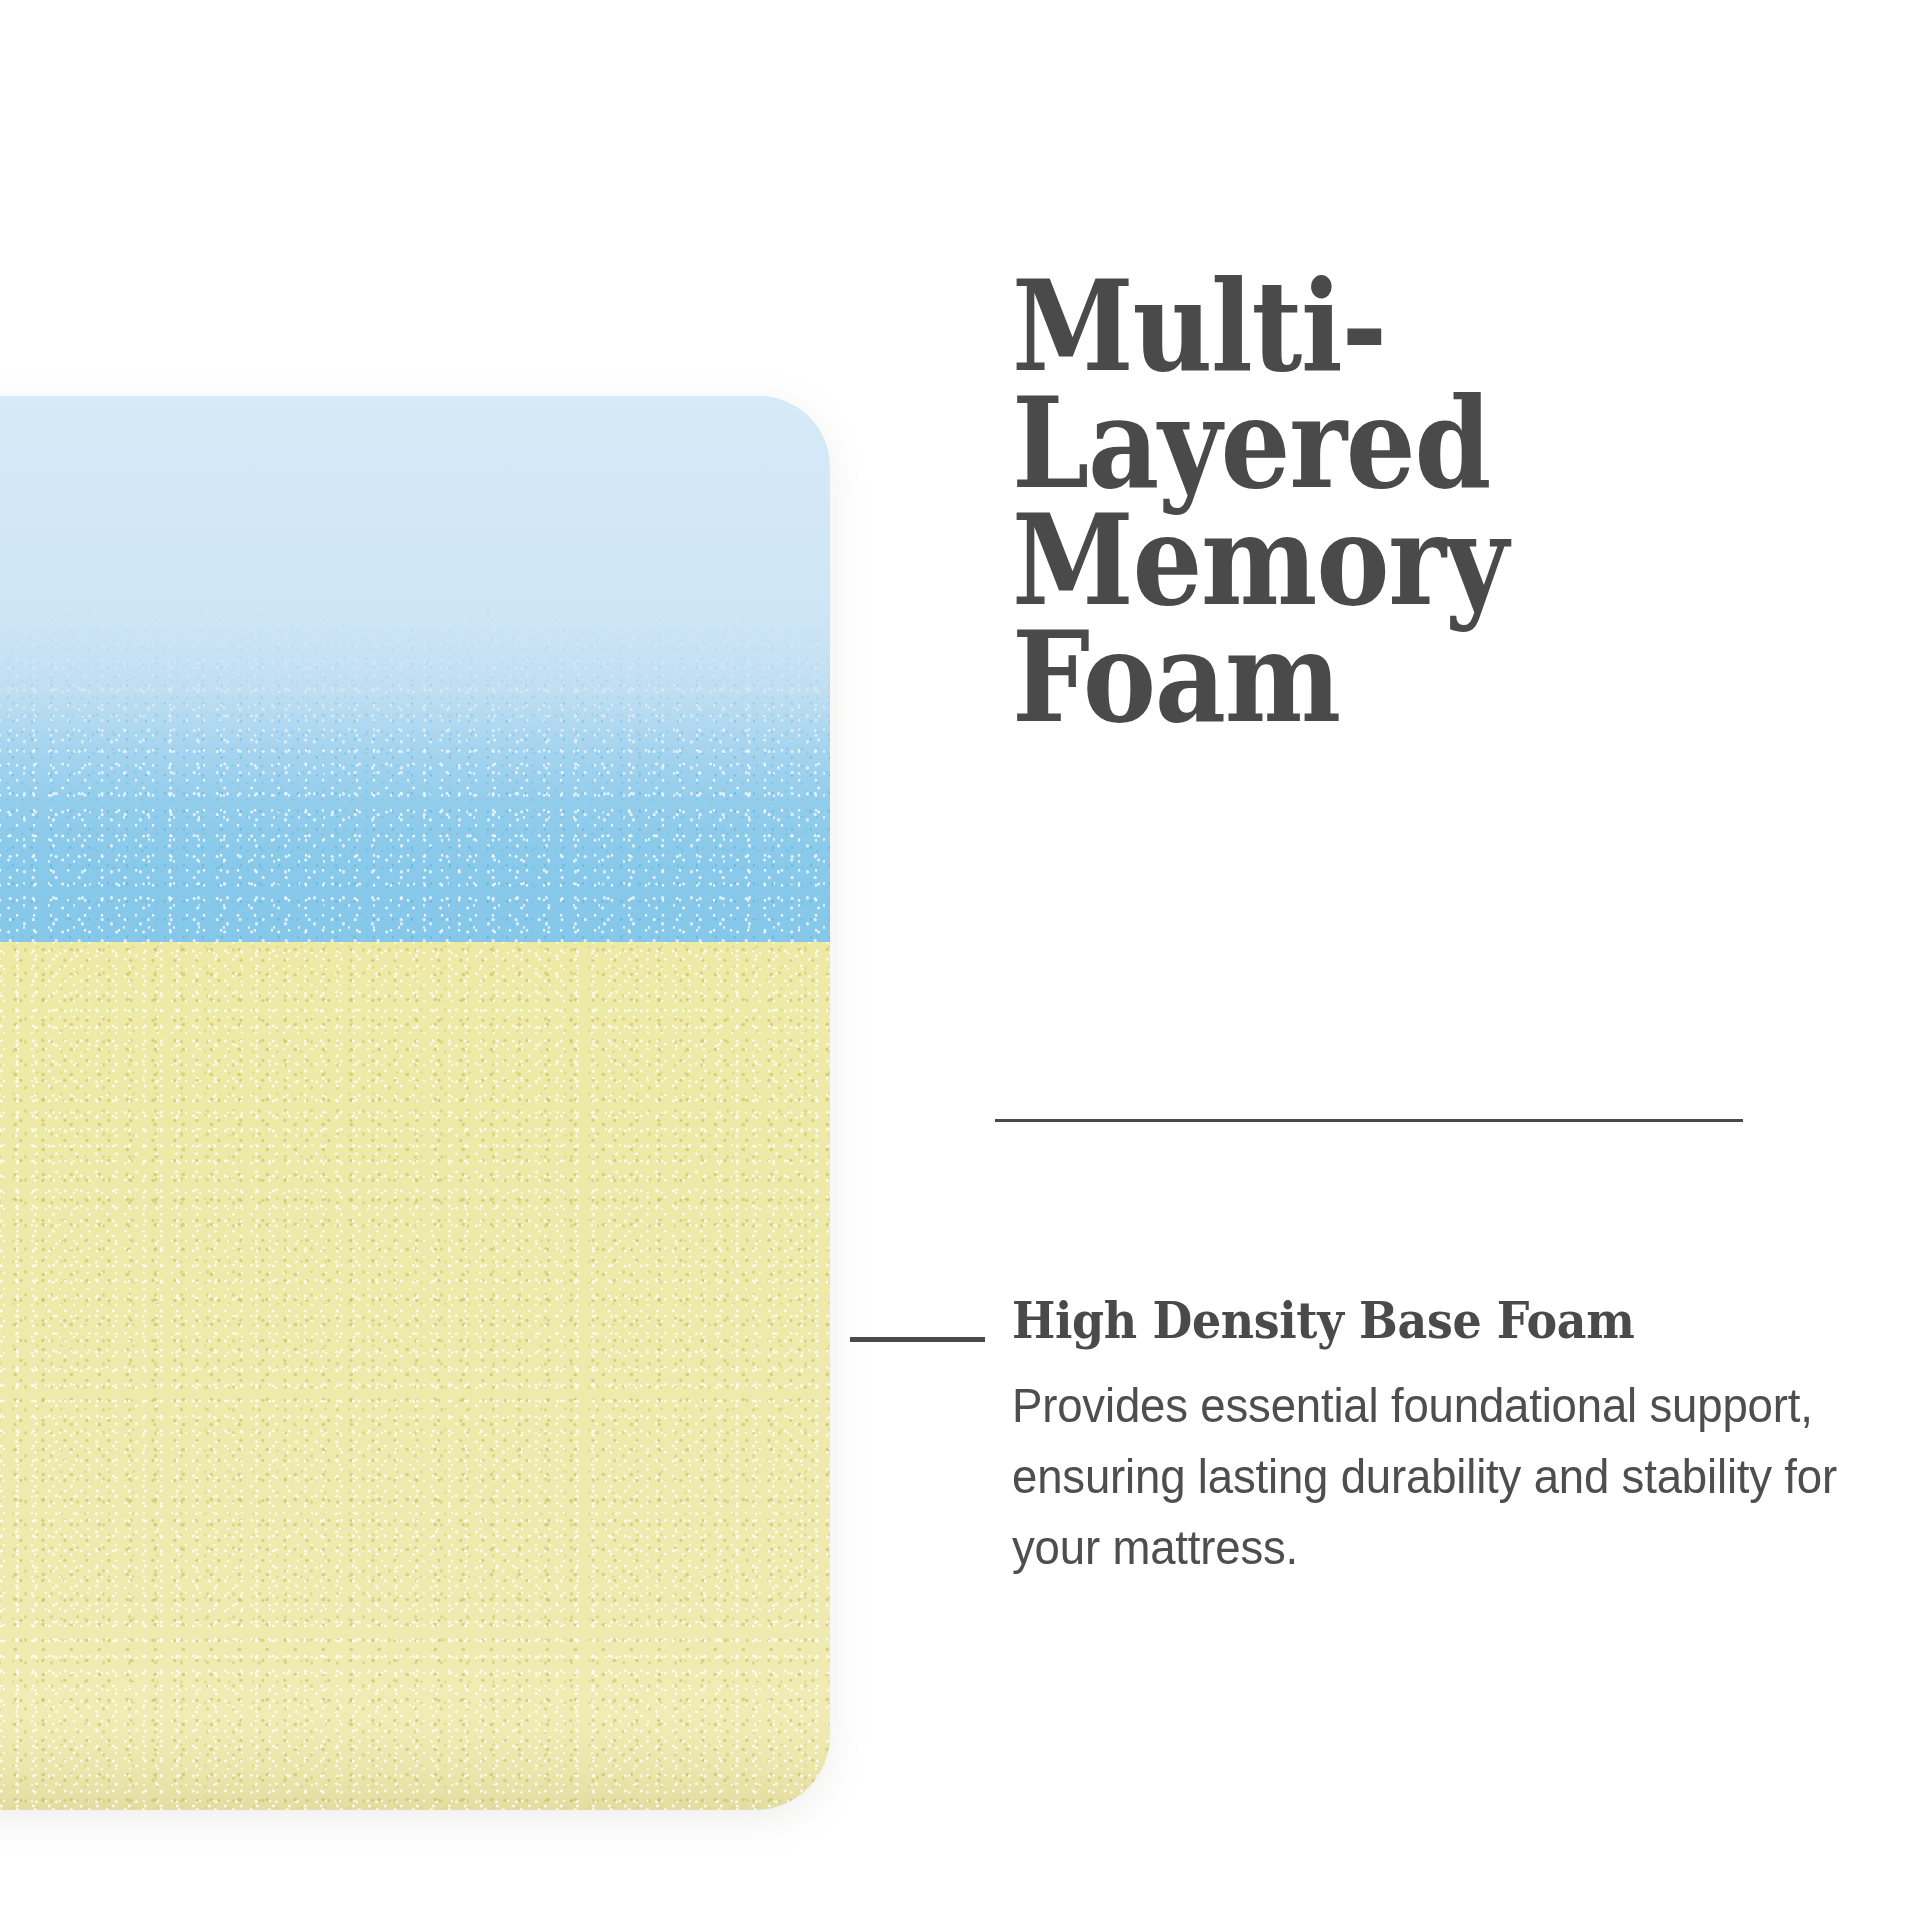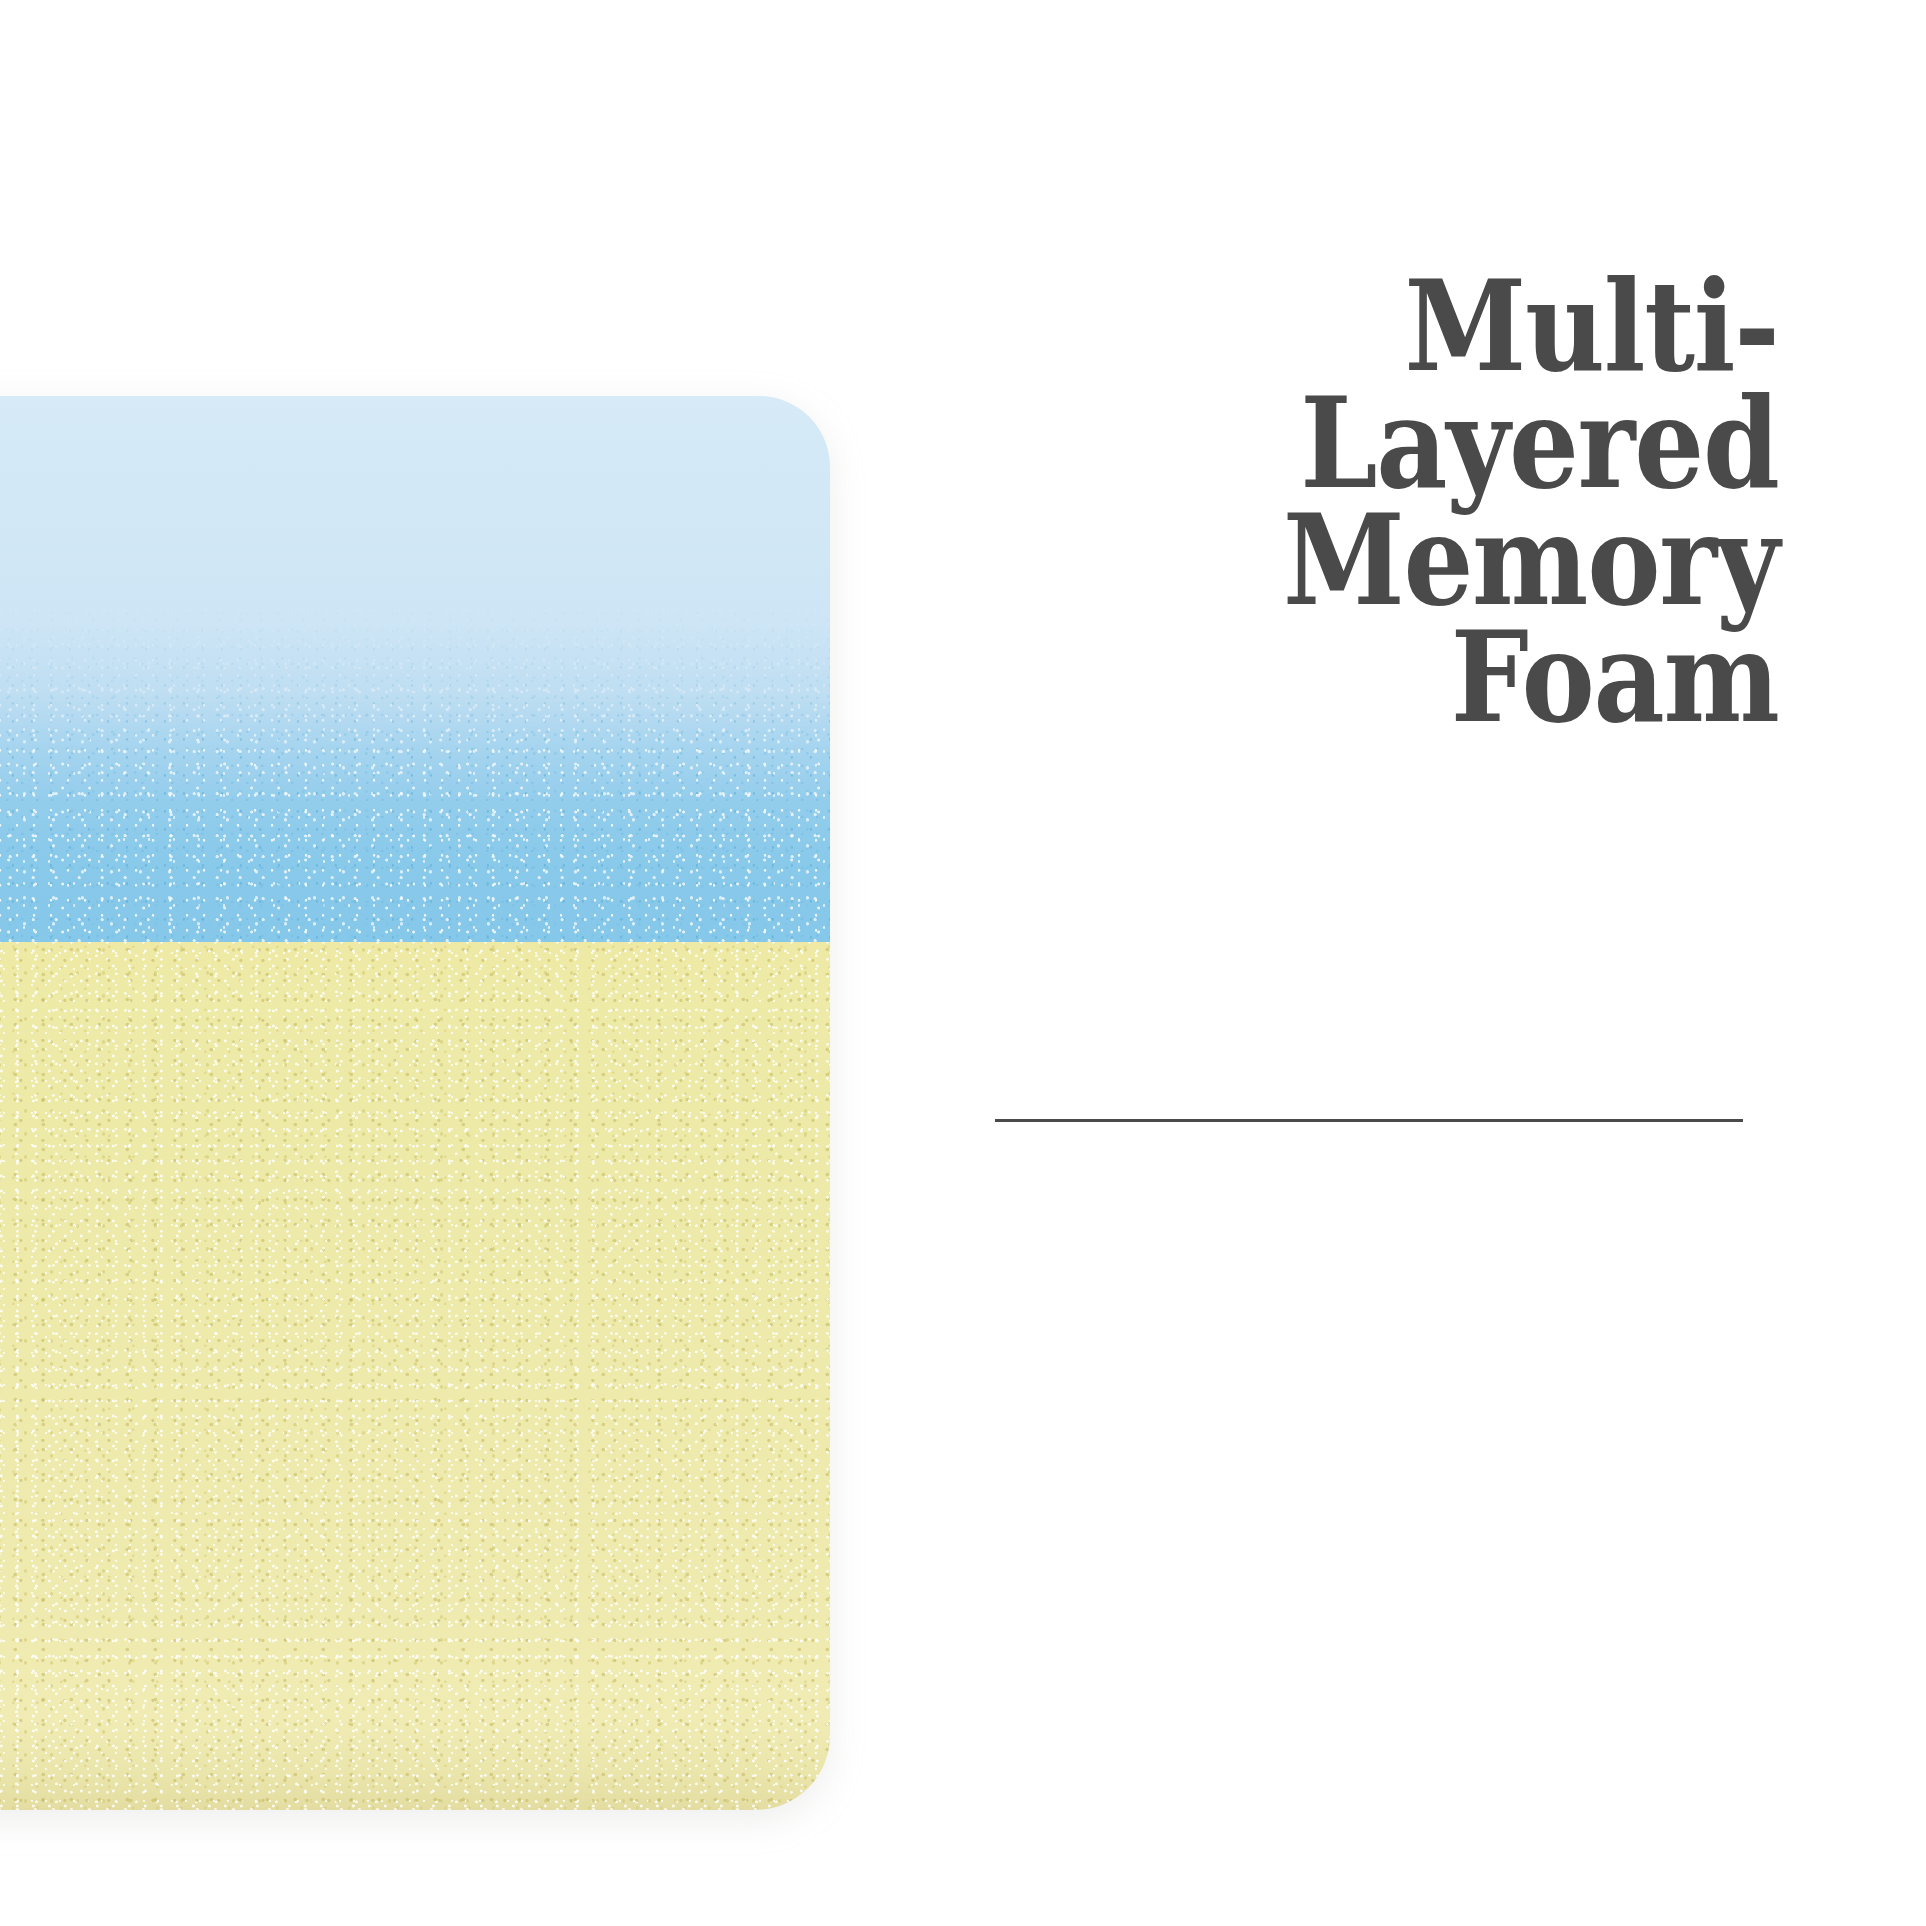--- a/index.html
+++ b/index.html
@@ -15,21 +15,20 @@
     font-family: "Liberation Sans", sans-serif;
   }
 
   
   #infographic {
     position: absolute;
     inset: 0;
     width: 1927px;
     height: 1927px;
     background: #ffffff;
-    text-align: right;
   }
 
   
   .foam-block {
     position: absolute;
     left: -257px;
     top: 396px;
     width: 1087px;
     height: 1414px;
     border-radius: 0 71px 75px 0;
@@ -217,19 +216,24 @@
       <div class="foam-bottom-shade"></div>
     </div>
   </div>
 
   <div class="content-col">
 
     <h1 class="page-title">Multi-Layered
 Memory Foam</h1>
 
 
+    <div class="feature feature-base">
+      <span class="feature-dash"></span>
+      <h2 class="feature-heading">High Density Base Foam</h2>
+      <p class="feature-body">Provides essential foundational support, ensuring lasting durability and stability for your mattress.</p>
+    </div>
 
   </div>
 
   <div class="section-divider"></div>
 
 </div>
 
 
 </body></html>

